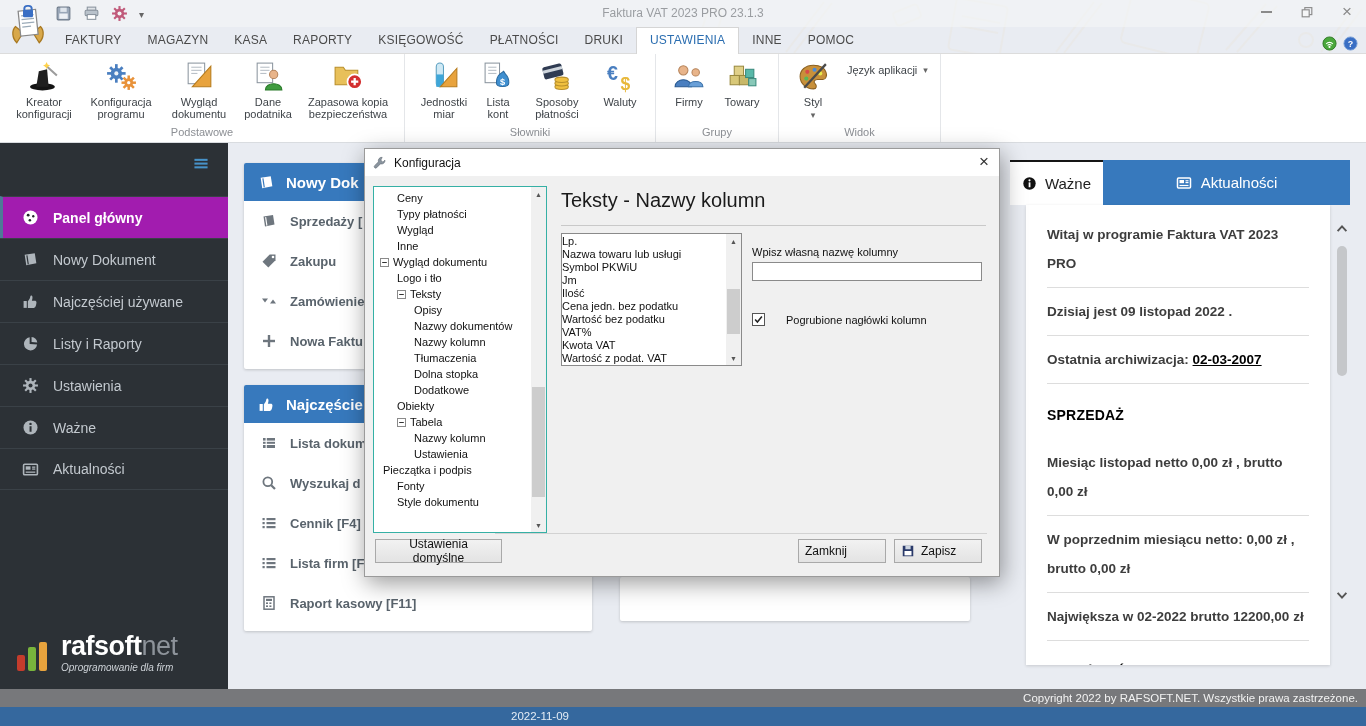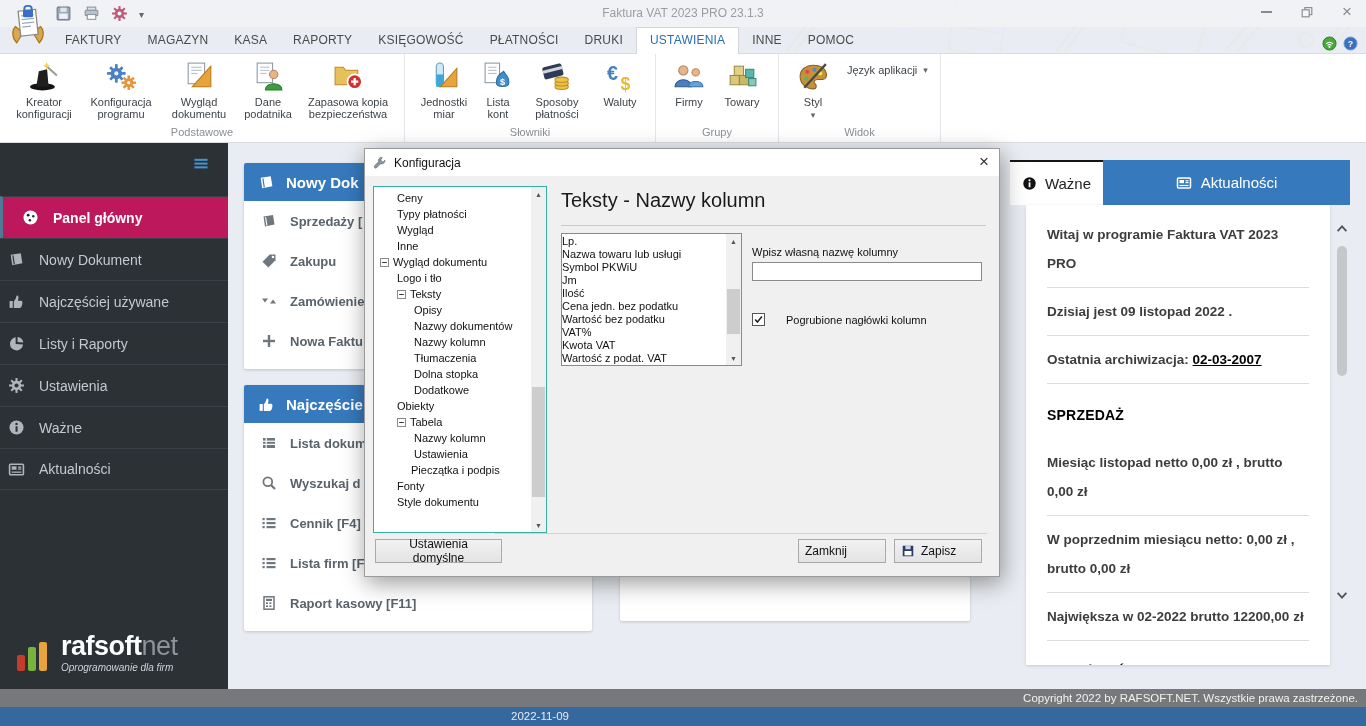--- a/index.html
+++ b/index.html
@@ -34,23 +34,23 @@
   .ritem{width:70px;display:flex;flex-direction:column;align-items:center;font-size:11px;color:#3f4449;text-align:center;line-height:12px;padding:2px 1px}
   .ric{width:33px;height:33px;margin-bottom:3px}
   .styl-caret{font-size:9px;color:#666;margin-top:1px}
   .lang-item{display:flex;align-items:center;gap:6px;font-size:11px;color:#3f4449;margin:6px 4px 0 8px}
   .lang-item .caret{font-size:9px;color:#666}
 
   
   .sidebar{position:absolute;left:0;top:143px;width:228px;height:546px;background:#2c3136;z-index:3}
   .burger{position:absolute;right:18px;top:13px;width:18px;height:15px;color:#4792c8}
   .nav{position:absolute;left:0;top:53px;width:228px}
-  .nitem{height:42px;display:flex;align-items:center;padding-left:8px;gap:14px;color:#c3c9cf;font-size:14px;border-top:1px solid #3a4147;box-sizing:border-box}
+  .nitem{height:42px;display:flex;align-items:center;padding-left:22px;gap:14px;color:#c3c9cf;font-size:14px;border-top:1px solid #3a4147;box-sizing:border-box}
   .nav .nitem:last-child{border-bottom:1px solid #3a4147}
-  .nitem.active{background:#be185d;color:#fff;font-weight:bold;border-left:3px solid #4e7a96;padding-left:19px}
+  .nitem.active{background:#a21caf;color:#fff;font-weight:bold;border-left:3px solid #4e7a96;padding-left:19px}
   .nitem .ic{width:17px;height:17px;color:#aeb5bb;--hole:#2c3136;flex:0 0 auto}
   .nitem.active .ic{color:#fff;--hole:#212529}
   .slogo{position:absolute;left:16px;bottom:16px;display:flex;align-items:flex-end;gap:9px}
   .slogo .bars{width:36px;height:36px}
   .brand{line-height:22px}
   .brand .b1{font-size:27px;font-weight:bold;color:#fff;letter-spacing:-.5px}
   .brand .b2{font-size:27px;color:#8d939a;letter-spacing:-.5px}
   .tagline{font-size:10px;font-style:italic;color:#cdd2d7;margin-top:1px}
 
   
@@ -775,21 +775,21 @@
                 </svg>
               </span>
               <span>Tabela</span>
             </div>
             <div class="trow" style="padding-left: 40px;">
               <span>Nazwy kolumn</span>
             </div>
             <div class="trow" style="padding-left: 40px;">
               <span>Ustawienia</span>
             </div>
-            <div class="trow" style="padding-left: 37px;">
+            <div class="trow" style="padding-left: 9px;">
               <span>Pieczątka i podpis</span>
             </div>
             <div class="trow" style="padding-left: 23px;">
               <span>Fonty</span>
             </div>
             <div class="trow" style="padding-left: 23px;">
               <span>Style dokumentu</span>
             </div>
           </div>
         <div class="tscroll">

